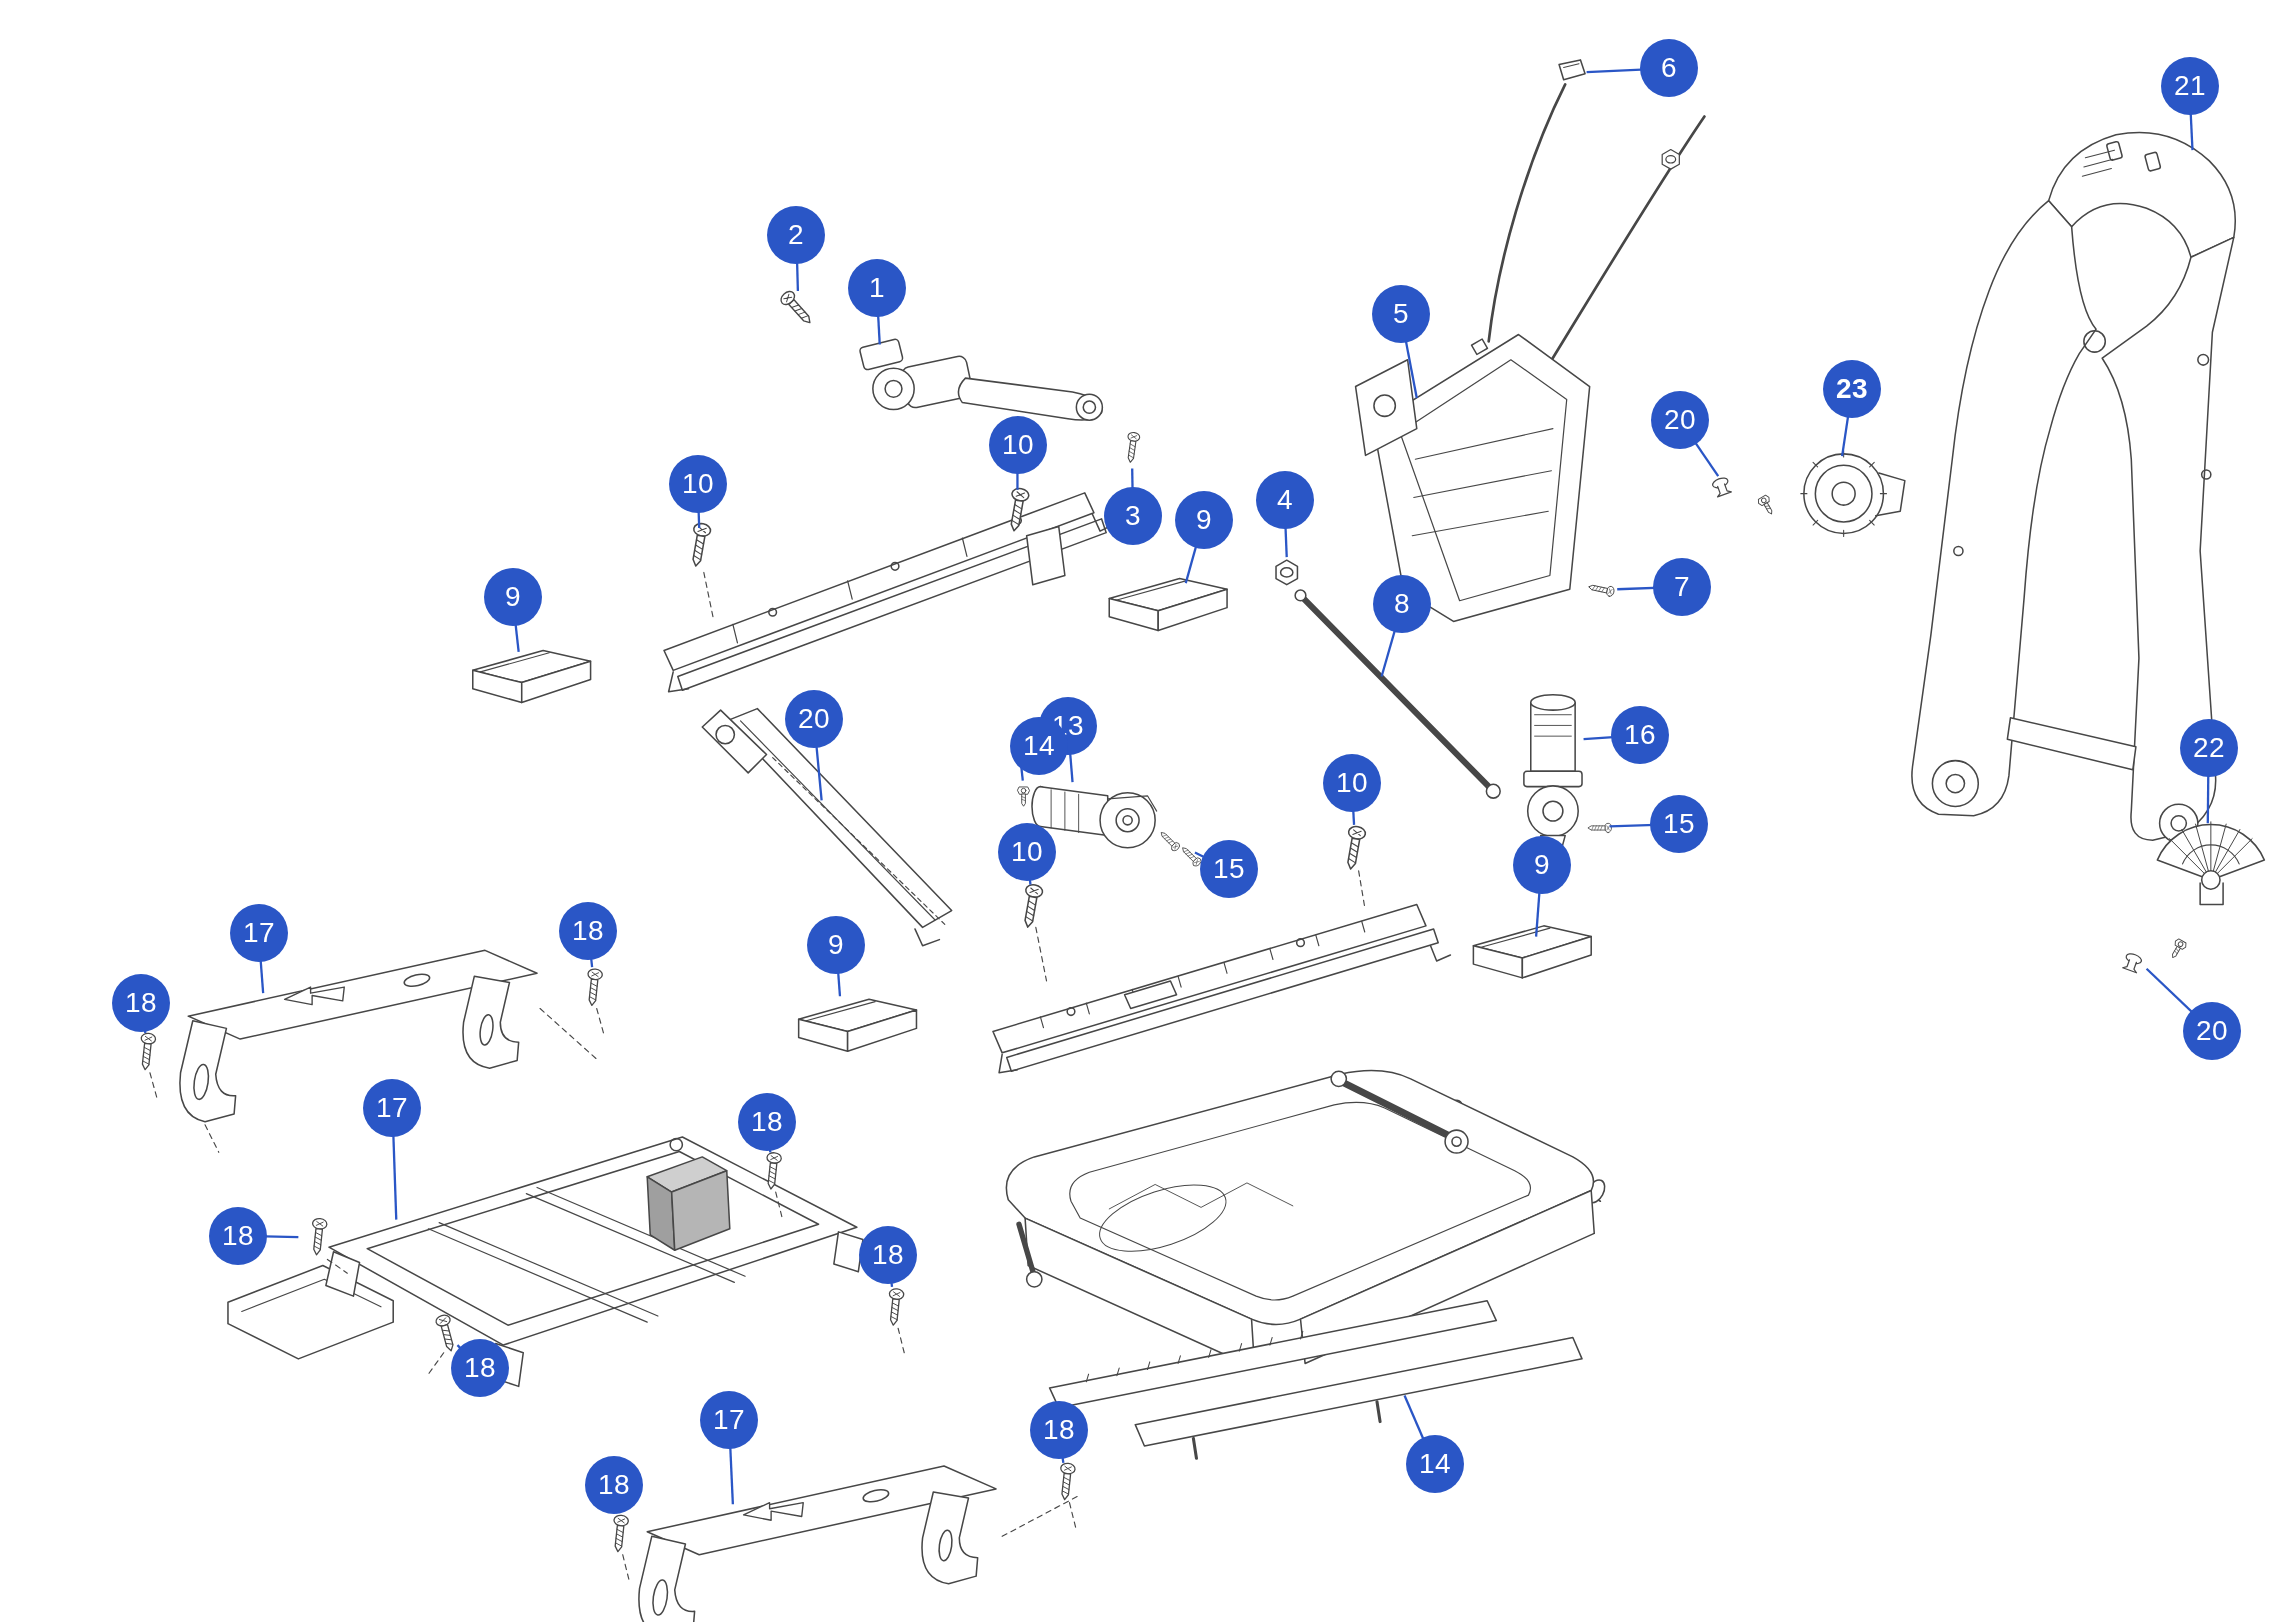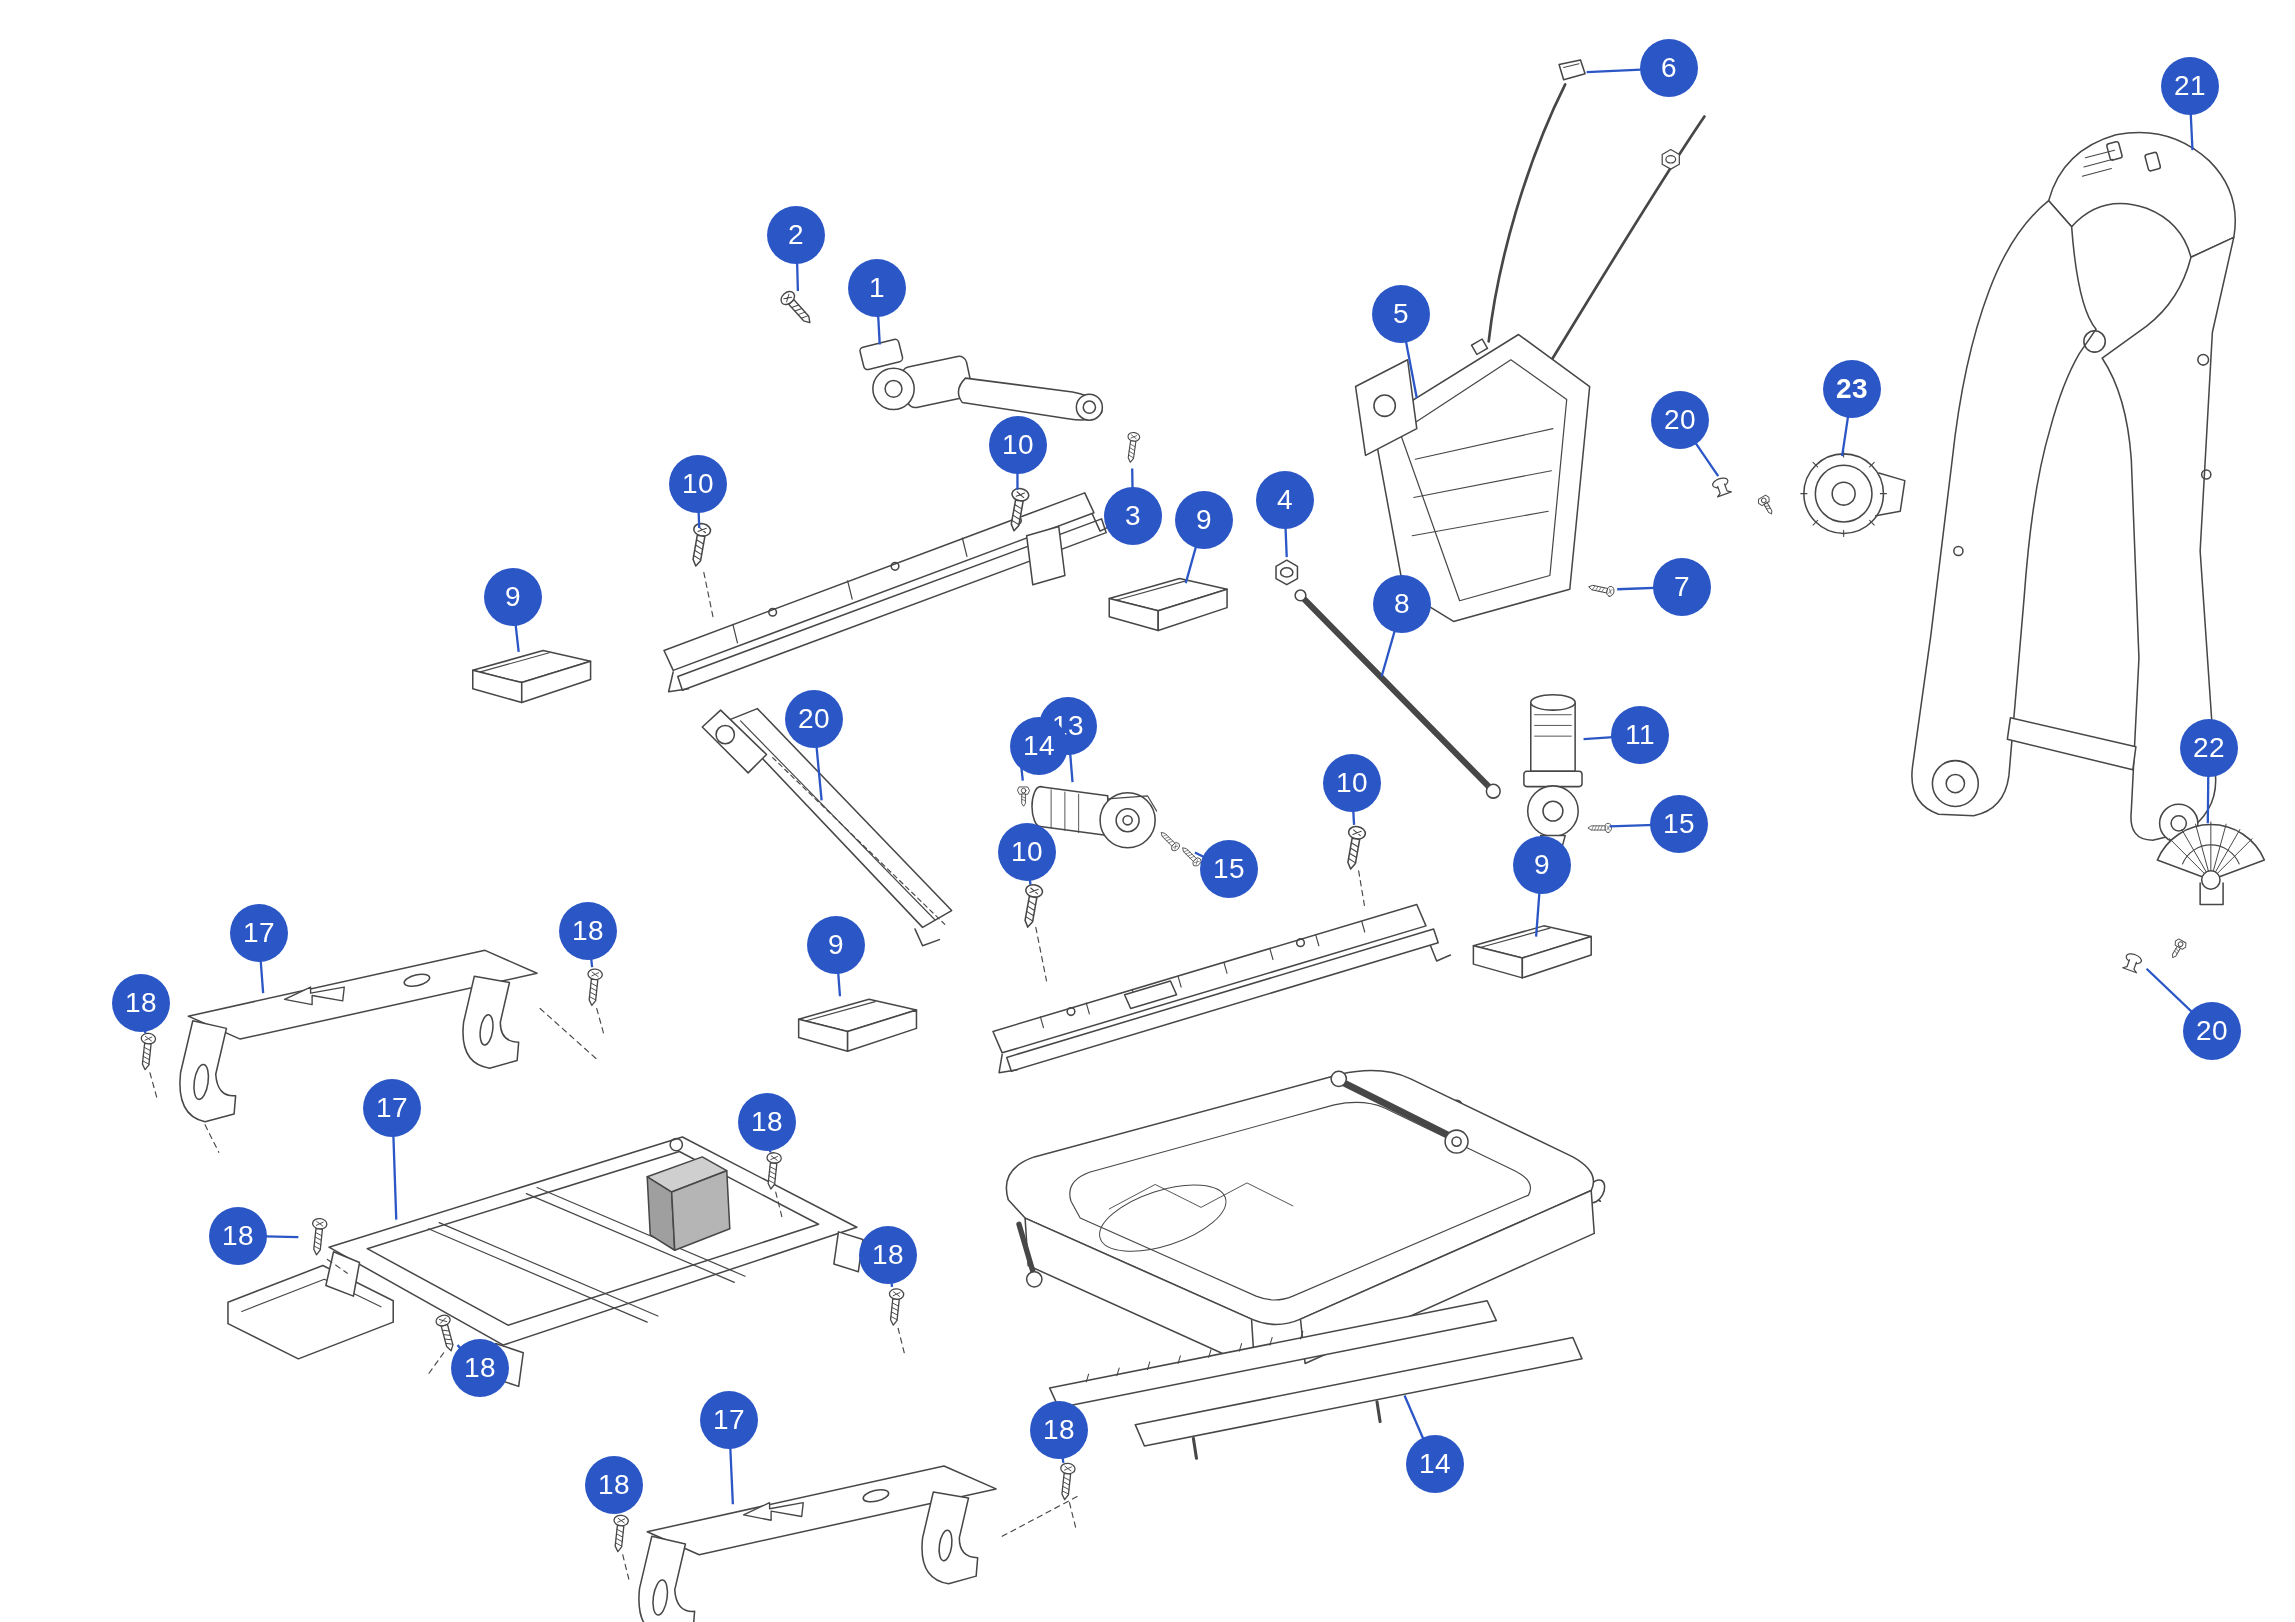--- a/index.html
+++ b/index.html
@@ -334,21 +334,21 @@
       <div class="callout" style="left: 1104px; top: 487px;">3</div>
       <div class="callout" style="left: 1175px; top: 491px;">9</div>
       <div class="callout" style="left: 1256px; top: 471px;">4</div>
       <div class="callout" style="left: 1653px; top: 558px;">7</div>
       <div class="callout" style="left: 669px; top: 455px;">10</div>
       <div class="callout" style="left: 484px; top: 568px;">9</div>
       <div class="callout" style="left: 1373px; top: 575px;">8</div>
       <div class="callout" style="left: 785px; top: 690px;">20</div>
       <div class="callout" style="left: 1039px; top: 697px; text-align: right;">13</div>
       <div class="callout" style="left: 1010px; top: 717px;">14</div>
-      <div class="callout" style="left: 1611px; top: 706px;">11</div>
+      <div class="callout" style="left: 1611px; top: 706px;">16</div>
       <div class="callout" style="left: 2180px; top: 719px;">22</div>
       <div class="callout" style="left: 998px; top: 823px;">10</div>
       <div class="callout" style="left: 1200px; top: 840px;">15</div>
       <div class="callout" style="left: 1323px; top: 754px;">10</div>
       <div class="callout" style="left: 1650px; top: 795px;">15</div>
       <div class="callout" style="left: 1513px; top: 836px;">9</div>
       <div class="callout" style="left: 2183px; top: 1002px;">20</div>
       <div class="callout" style="left: 230px; top: 904px;">17</div>
       <div class="callout" style="left: 112px; top: 974px;">18</div>
       <div class="callout" style="left: 559px; top: 902px;">18</div>

